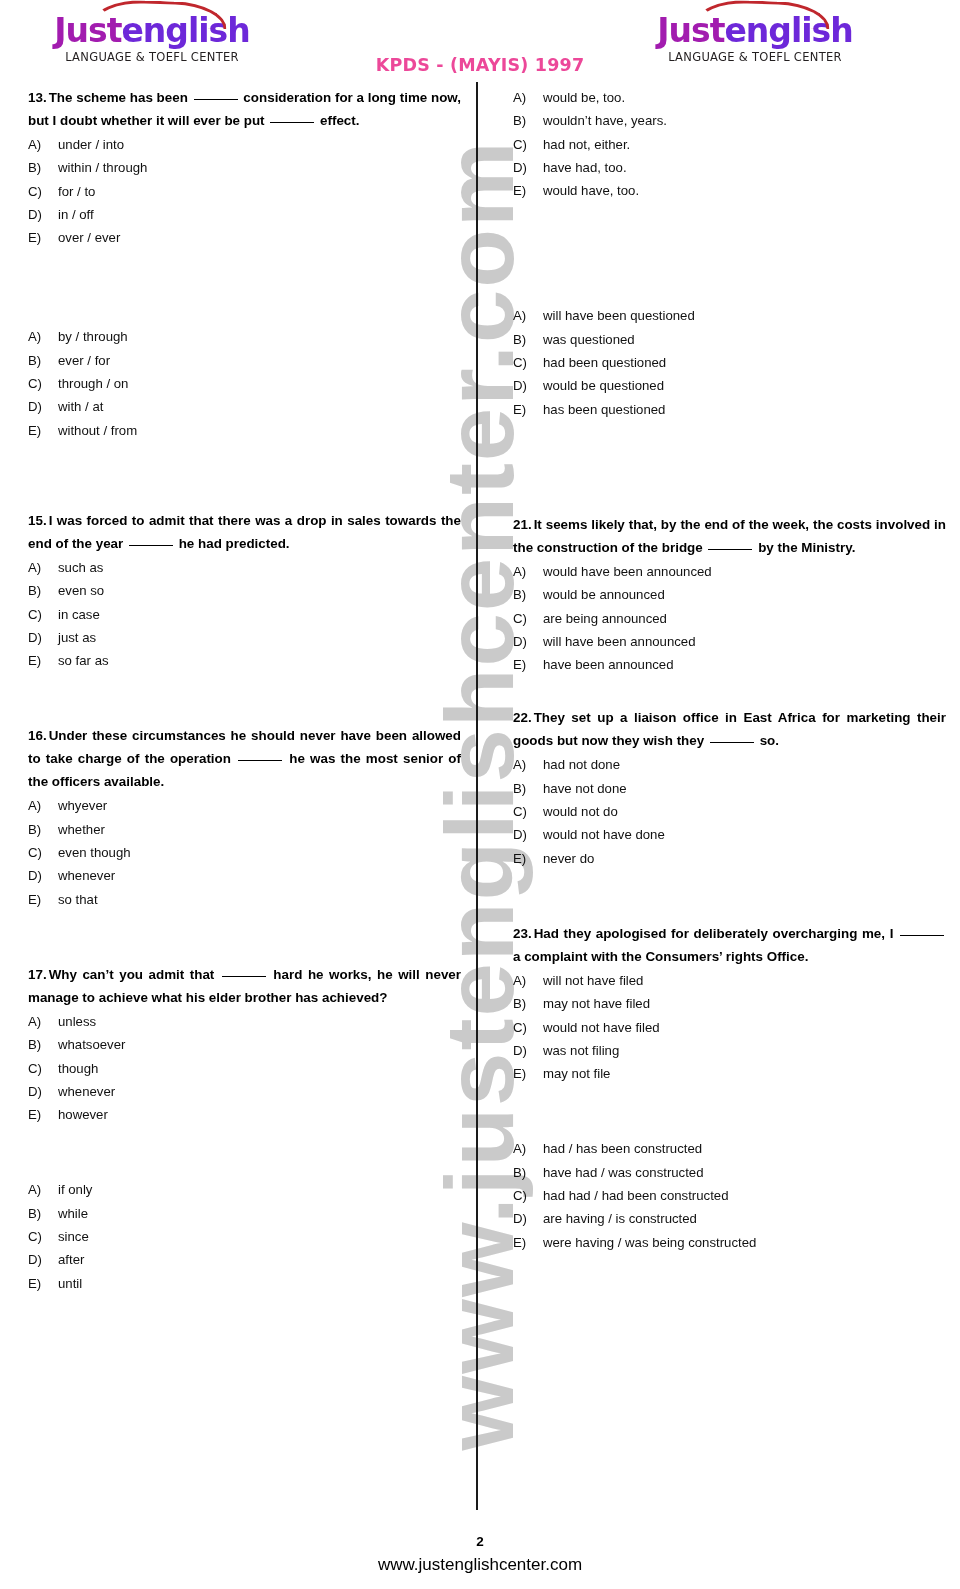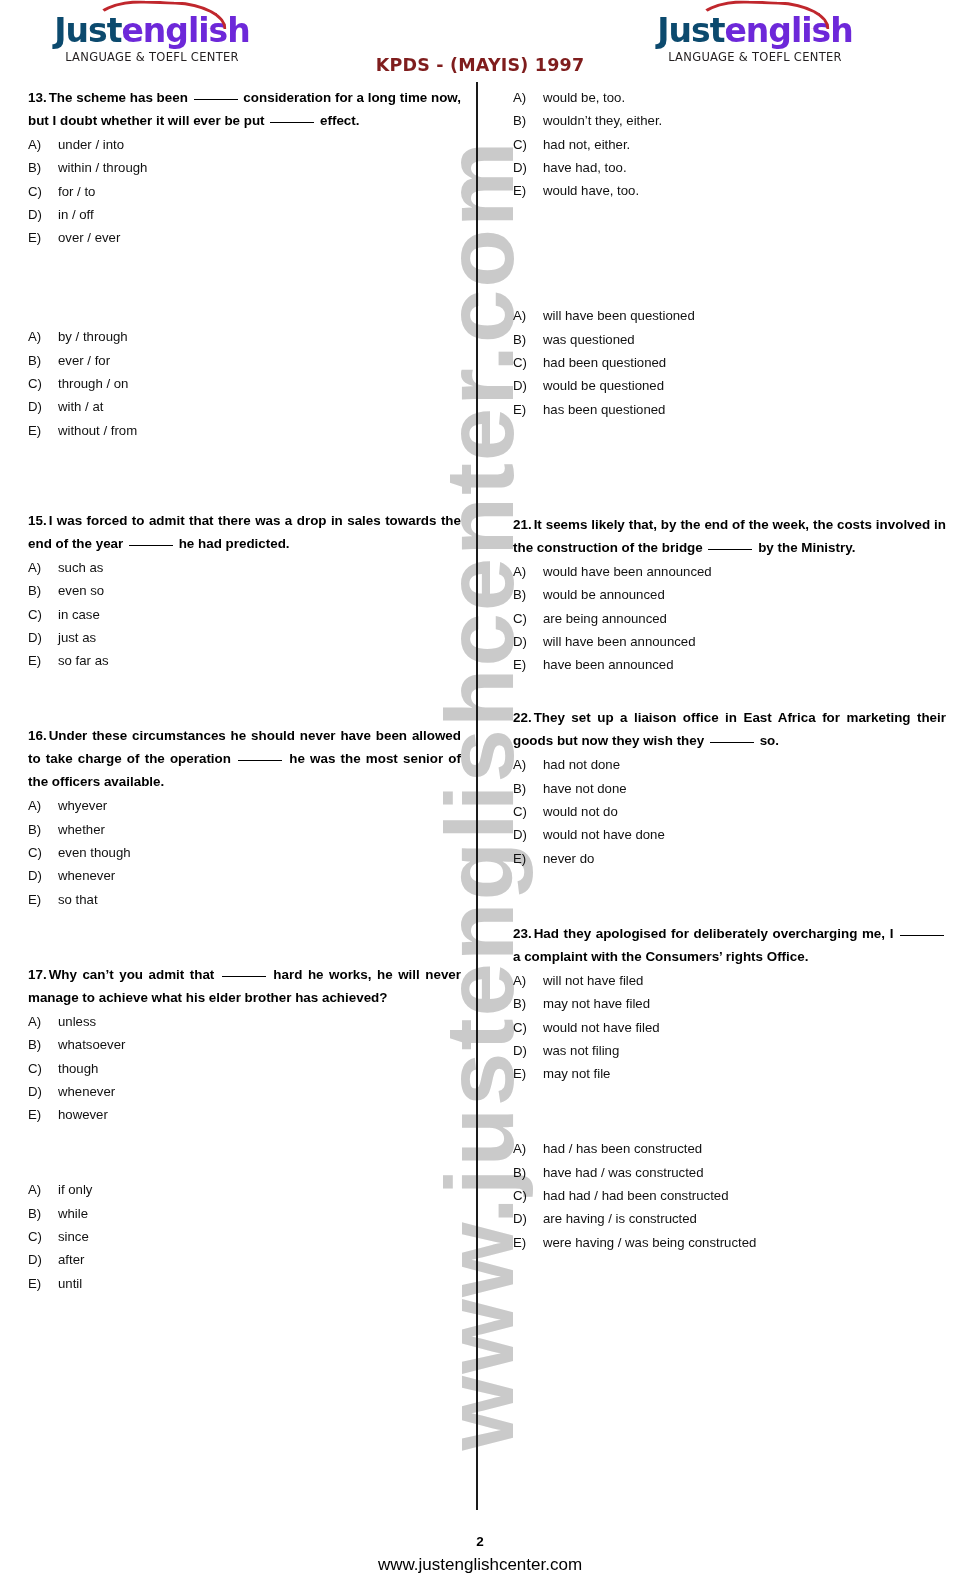--- a/index.html
+++ b/index.html
@@ -61,21 +61,21 @@
   .logo.right { left: 655px; }
   .logo-wordmark {
     position: relative;
     font-family: "DejaVu Sans", sans-serif;
     font-weight: bold;
     font-size: 33px;
     line-height: 34px;
     letter-spacing: -1px;
     white-space: nowrap;
   }
-  .logo-just { color: #0c4a6e; }
+  .logo-just { color: #a21caf; }
   .logo-english { color: #6d28d9; }
   .logo-arc {
     position: absolute;
     left: 40px;
     top: -13px;
     width: 135px;
     height: 26px;
     border: 3px solid #c0272d;
     border-bottom: none;
     border-left-color: transparent;
@@ -92,21 +92,21 @@
     white-space: nowrap;
   }
   .exam-title {
     position: absolute;
     left: 0; right: 0;
     top: 55px;
     text-align: center;
     font-family: "DejaVu Sans", sans-serif;
     font-weight: bold;
     font-size: 17.5px;
-    color: #7f1d1d;
+    color: #ec4899;
     letter-spacing: 0.2px;
   }
 
   
   .columns {
     position: relative;
     display: flex;
     padding: 6px 14px 0 28px;
   }
   .divider {
@@ -367,21 +367,21 @@
       </div>
     <div class="col right" id="col-right">
         <div class="qblock">
           <ul class="opts">
             <li class="opt">
               <span class="opt-letter">A)</span>
               <span class="opt-text">would be, too.</span>
             </li>
             <li class="opt">
               <span class="opt-letter">B)</span>
-              <span class="opt-text">wouldn’t they, either.</span>
+              <span class="opt-text">wouldn’t have, years.</span>
             </li>
             <li class="opt">
               <span class="opt-letter">C)</span>
               <span class="opt-text">had not, either.</span>
             </li>
             <li class="opt">
               <span class="opt-letter">D)</span>
               <span class="opt-text">have had, too.</span>
             </li>
             <li class="opt">

